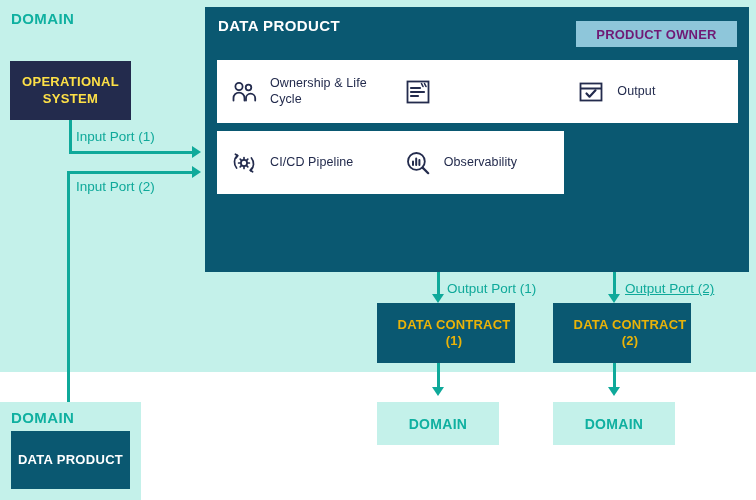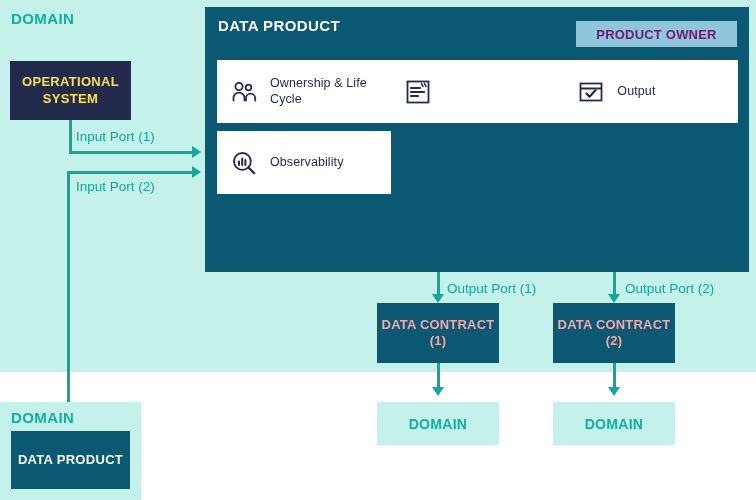--- a/index.html
+++ b/index.html
@@ -121,30 +121,30 @@
     color: #232b4d;
     font-size: 12.5px;
     line-height: 1.22;
     letter-spacing: 0.1px;
   }
 
   
   .contract-box {
     position: absolute;
     background: #0a5871;
-    color: #fca5a5;
+    color: #eab308;
     font-weight: bold;
     font-size: 13px;
     letter-spacing: 0.2px;
     display: flex;
     align-items: center;
     justify-content: center;
     text-align: center;
     line-height: 1.25;
-    width: 122px; height: 60px;
+    width: 122px; height: 60px; padding-left: 16px;
   }
   #data-contract-1 { left: 377px; top: 303px; }
   #data-contract-2 { left: 553px; top: 303px; }
 
   
   .domain-box {
     position: absolute;
     background: #c4f1ea;
     color: #0fb0a0;
     font-weight: bold;
@@ -183,21 +183,21 @@
 
   .port-label {
     position: absolute;
     color: #0fa99a;
     font-size: 13.5px;
     white-space: nowrap;
   }
   #input-port-1-label { left: 76px; top: 129px; }
   #input-port-2-label { left: 76px; top: 179px; }
   #output-port-1-label { left: 447px; top: 281px; }
-  #output-port-2-label { left: 625px; top: 281px; }
+  #output-port-2-label { left: 625px; top: 281px; text-decoration: underline; }
 </style>
 </head>
 <body>
 
 <div id="stage">
 
   <div class="domain-panel" id="domain-top"></div>
   <div class="domain-label" id="domain-top-label">DOMAIN</div>
 
   <div class="navy-box" id="operational-system">OPERATIONAL SYSTEM</div>
@@ -248,20 +248,33 @@
           <path d="M9.5 15.5l3 3.2 6-6.4" stroke-linecap="round" stroke-linejoin="round" stroke-width="2.2"></path>
         </svg>
       </span>
       <span class="card-label">Output</span>
     </div>
 
 
 
 
 
+    <div class="card">
+      <span class="card-icon">
+        <svg width="28" height="28" viewBox="0 0 28 28" fill="none" stroke="#232b4d" stroke-width="1.7">
+          <path d="M7.4 6.4A9.2 9.2 0 0 0 6.6 19" stroke-linecap="round"></path>
+          <path d="M20.6 21.6A9.2 9.2 0 0 0 21.4 9" stroke-linecap="round"></path>
+          <path d="M5.4 5.2l2.4 1.6-1.8 2.3" stroke-linecap="round" stroke-linejoin="round"></path>
+          <path d="M22.6 22.8l-2.4-1.6 1.8-2.3" stroke-linecap="round" stroke-linejoin="round"></path>
+          <circle cx="14" cy="14" r="3.1"></circle>
+          <path d="M14 8.6v1.9M14 17.5v1.9M8.6 14h1.9M17.5 14h1.9M10.2 10.2l1.4 1.4M16.4 16.4l1.4 1.4M17.8 10.2l-1.4 1.4M11.6 16.4l-1.4 1.4" stroke-linecap="round"></path>
+        </svg>
+      </span>
+      <span class="card-label">CI/CD Pipeline</span>
+    </div>
 
     <div class="card">
       <span class="card-icon">
         <svg width="28" height="28" viewBox="0 0 28 28" fill="none" stroke="#232b4d" stroke-width="1.8">
           <circle cx="12.4" cy="12.4" r="8.4"></circle>
           <path d="M18.6 18.6l5.6 5.6" stroke-linecap="round" stroke-width="2.2"></path>
           <path d="M9 16v-3.4M12.2 16V9.4M15.4 16v-5" stroke-linecap="round" stroke-width="2"></path>
         </svg>
       </span>
       <span class="card-label">Observability</span>

